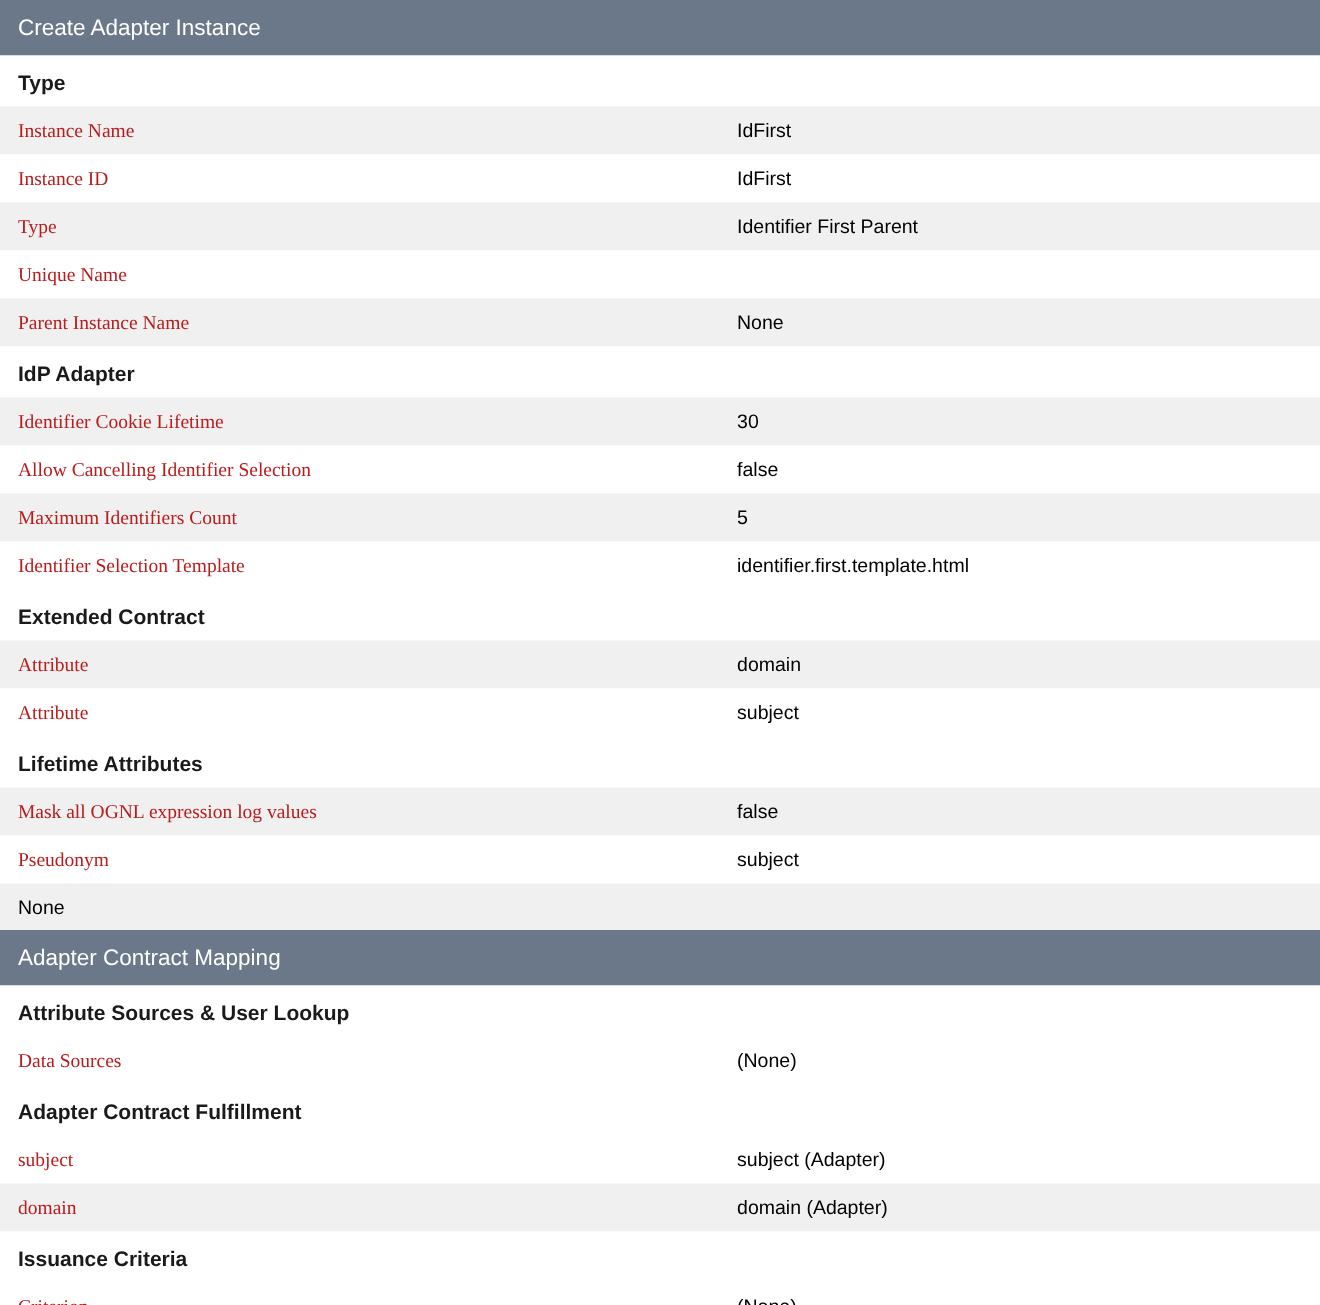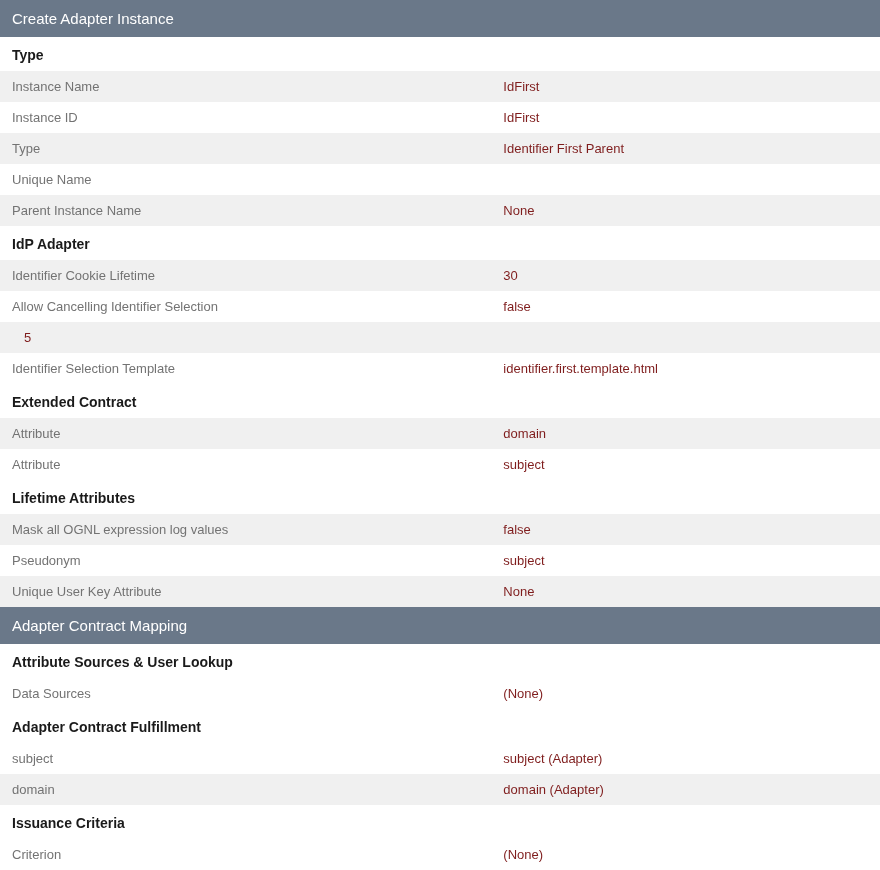--- a/index.html
+++ b/index.html
@@ -35,26 +35,26 @@
       color: #2b3c50;
     }
     .row.striped {
       background: #f0f0f0;
     }
     .row.plain {
       background: #fff;
     }
     .row .label {
       flex: 0 0 56%;
-      color: #737373;
+      color: #b91c1c;
+      font-family: Liberation Serif, serif;
     }
     .row .value {
       flex: 1;
-      color: #7f1d1d;
-      margin-left: 12px;
+      color: #000000;
     }
   </style>
 </head>
 <body>
 
 <div class="header-bar">
   <span>Create Adapter Instance</span>
 </div>
 
 <div class="section-heading">
@@ -85,20 +85,21 @@
 </div>
 <div class="row striped">
   <div class="label">Identifier Cookie Lifetime</div>
   <div class="value">30</div>
 </div>
 <div class="row plain">
   <div class="label">Allow Cancelling Identifier Selection</div>
   <div class="value">false</div>
 </div>
 <div class="row striped">
+  <div class="label">Maximum Identifiers Count</div>
   <div class="value">5</div>
 </div>
 <div class="row plain">
   <div class="label">Identifier Selection Template</div>
   <div class="value">identifier.first.template.html</div>
 </div>
 
 <div class="section-heading">
   <span>Extended Contract</span>
 </div>
@@ -116,21 +117,20 @@
 </div>
 <div class="row striped">
   <div class="label">Mask all OGNL expression log values</div>
   <div class="value">false</div>
 </div>
 <div class="row plain">
   <div class="label">Pseudonym</div>
   <div class="value">subject</div>
 </div>
 <div class="row striped">
-  <div class="label">Unique User Key Attribute</div>
   <div class="value">None</div>
 </div>
 
 <div class="header-bar">
   <span>Adapter Contract Mapping</span>
 </div>
 
 <div class="section-heading">
   <span>Attribute Sources &amp; User Lookup</span>
 </div>

